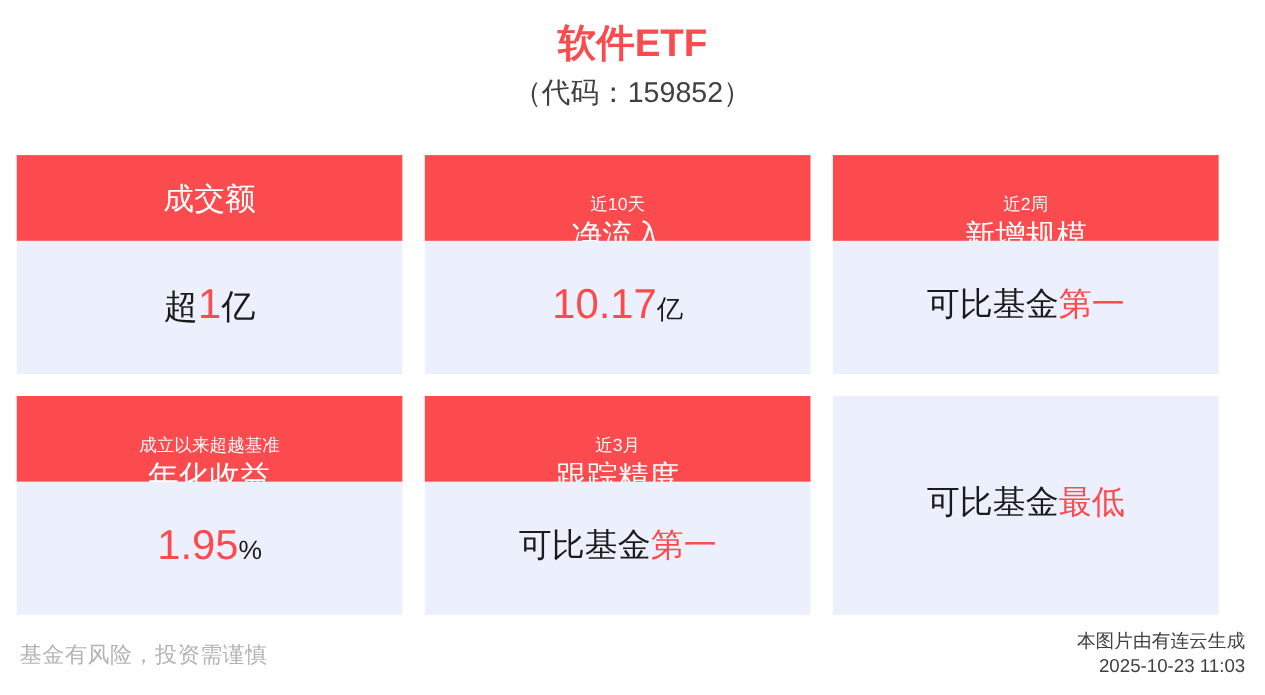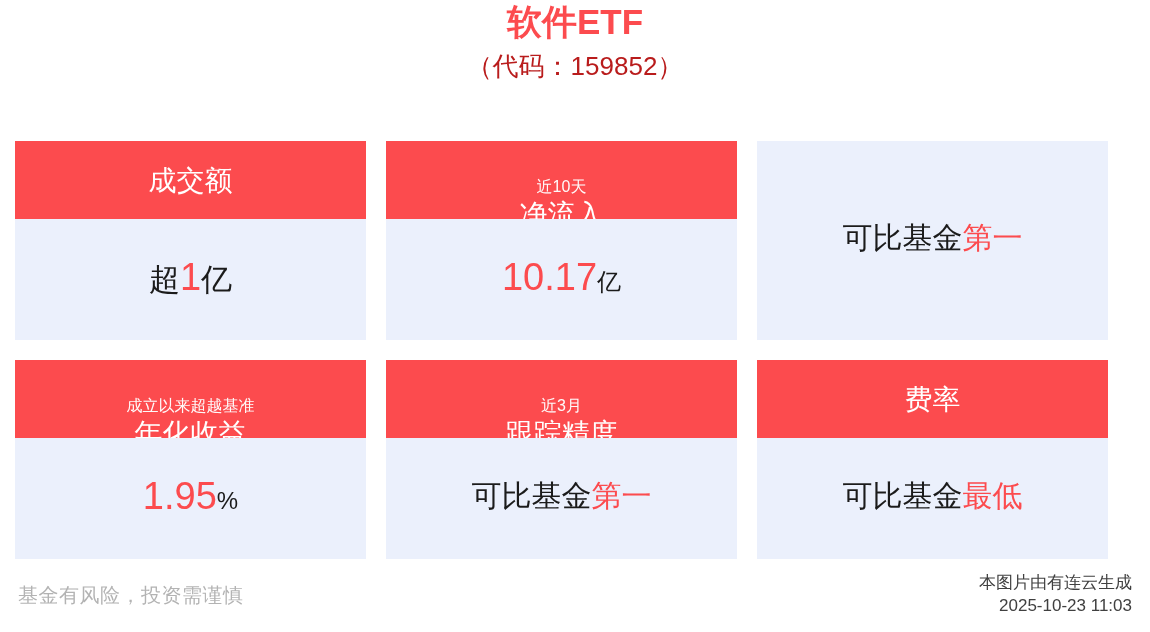--- a/index.html
+++ b/index.html
@@ -11,33 +11,34 @@
     height: 632px;
     background: #ffffff;
     font-family: "Liberation Sans", "DejaVu Sans", sans-serif;
     overflow: hidden;
     position: relative;
   }
 
   
   .title-block {
     width: 100%;
+    padding-top: 18px;
     text-align: center;
   }
   .main-title {
     font-size: 35px;
     font-weight: bold;
     color: #FC4B4E;
     line-height: 1.25;
     letter-spacing: 0px;
   }
   .sub-title {
     font-size: 26px;
     font-weight: normal;
-    color: #b91c1c;
+    color: #404040;
     line-height: 1.35;
     margin-top: 5px;
   }
 
   
   .card-grid {
     position: absolute;
     left: 15px;
     top: 141px;
     width: 1120px;
@@ -196,20 +197,24 @@
     <div class="card-body">
       <div class="value-row">
 
         <span class="v-num">10.17</span>
         <span class="v-tail small-unit">亿</span>
       </div>
     </div>
   </div>
 
   <div class="card">
+    <div class="card-header">
+      <div class="eyebrow">近2周</div>
+      <div class="heading">新增规模</div>
+    </div>
     <div class="card-body">
       <div class="value-stack">
         <span class="vs-top">可比基金</span>
         <span class="vs-bottom">第一</span>
       </div>
     </div>
   </div>
 
   <div class="card">
     <div class="card-header">
@@ -232,24 +237,20 @@
     </div>
     <div class="card-body">
       <div class="value-stack">
         <span class="vs-top">可比基金</span>
         <span class="vs-bottom">第一</span>
       </div>
     </div>
   </div>
 
   <div class="card">
-    <div class="card-header">
-
-      <div class="heading">费率</div>
-    </div>
     <div class="card-body">
       <div class="value-stack">
         <span class="vs-top">可比基金</span>
         <span class="vs-bottom">最低</span>
       </div>
     </div>
   </div>
 
 </div>
 

